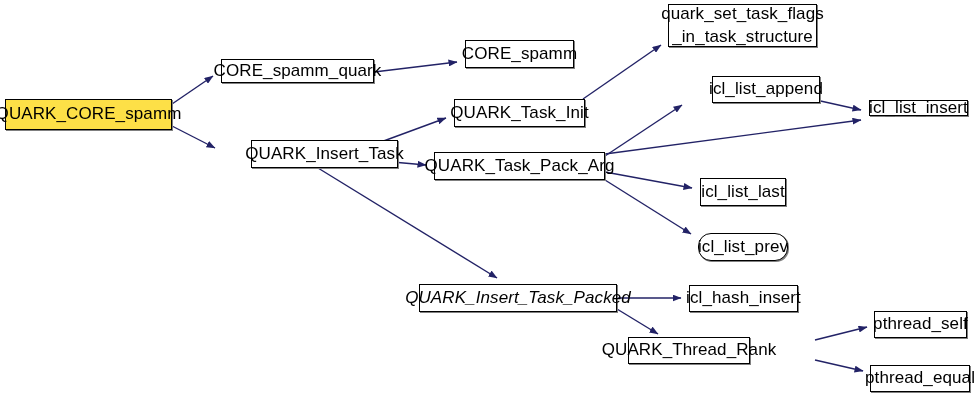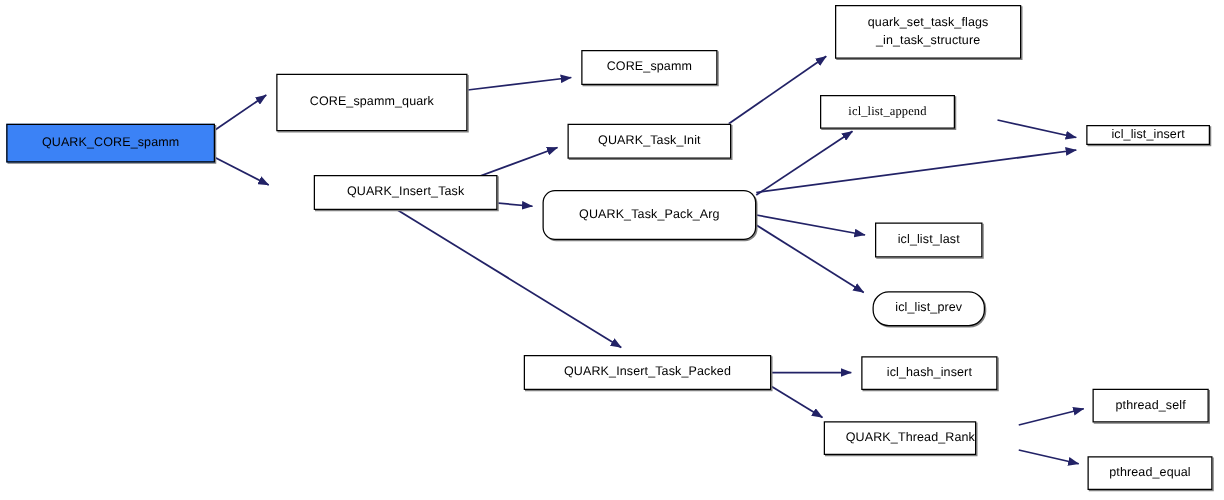--- a/index.html
+++ b/index.html
@@ -26,28 +26,28 @@
   .node {
     position: absolute;
     box-sizing: border-box;
     border: 1px solid #000000;
     background: #ffffff;
     color: #000000;
     display: flex;
     align-items: center;
     justify-content: center;
     text-align: center;
-    font-size: 10px;
+    font-size: 17px;
     line-height: 1.32;
     letter-spacing: 0.1px;
     white-space: pre-line;
     box-shadow: 1px 1px 0 #808080;
   }
   .node.highlight {
-    background: #3b82f6;
+    background: #fde047;
   }
 </style>
 </head>
 <body>
 
 <div id="graph" style="width: 979px; height: 400px;">
   <svg id="edge-layer" viewBox="0 0 979 400" xmlns="http://www.w3.org/2000/svg">
     <defs>
       <marker id="arrowhead" markerWidth="9" markerHeight="7" refX="8.5" refY="3.5" orient="auto" markerUnits="userSpaceOnUse">
         <polygon points="0 0, 9 3.5, 0 7" fill="#222266"></polygon>
@@ -67,30 +67,30 @@
         <path d="M605,180 L691,234" fill="none" stroke="#222266" stroke-width="1.4" marker-end="url(#arrowhead)"></path>
         <path d="M798,96 L861,110" fill="none" stroke="#222266" stroke-width="1.4" marker-end="url(#arrowhead)"></path>
         <path d="M617,298 L681,298" fill="none" stroke="#222266" stroke-width="1.4" marker-end="url(#arrowhead)"></path>
         <path d="M617,309 L658,334" fill="none" stroke="#222266" stroke-width="1.4" marker-end="url(#arrowhead)"></path>
         <path d="M815,340 L867,327" fill="none" stroke="#222266" stroke-width="1.4" marker-end="url(#arrowhead)"></path>
         <path d="M815,360 L863,371" fill="none" stroke="#222266" stroke-width="1.4" marker-end="url(#arrowhead)"></path>
       </g>
   </svg>
   <div id="nodes-group">
       <div class="node highlight" style="left: 5px; top: 99px; width: 167px; height: 31px;"><span>QUARK_CORE_spamm</span></div>
-      <div class="node" style="left: 221px; top: 59px; width: 153px; height: 46px;"><span>CORE_spamm_quark</span></div>
+      <div class="node" style="left: 221px; top: 59px; width: 153px; height: 24px;"><span>CORE_spamm_quark</span></div>
       <div class="node" style="left: 223px; top: 140px; width: 147px; height: 28px; margin-left: 28px;"><span>QUARK_Insert_Task</span></div>
       <div class="node" style="left: 465px; top: 40px; width: 109px; height: 28px;"><span>CORE_spamm</span></div>
       <div class="node" style="left: 454px; top: 99px; width: 131px; height: 28px;"><span>QUARK_Task_Init</span></div>
-      <div class="node" style="left: 434px; top: 152px; width: 171px; height: 40px; border-radius: 10px;"><span>QUARK_Task_Pack_Arg</span></div>
-      <div class="node" style="left: 419px; top: 284px; width: 198px; height: 28px;"><span>QUARK_Insert_Task_Packed</span></div>
+      <div class="node" style="left: 434px; top: 152px; width: 171px; height: 28px;"><span>QUARK_Task_Pack_Arg</span></div>
+      <div class="node" style="left: 419px; top: 284px; width: 198px; height: 28px; font-style: italic;"><span>QUARK_Insert_Task_Packed</span></div>
       <div class="node" style="left: 668px; top: 4px; width: 149px; height: 43px;"><span>quark_set_task_flags
 _in_task_structure</span></div>
-      <div class="node" style="left: 656px; top: 76px; width: 108px; height: 27px; font-family: Liberation Serif, serif;"><span>icl_list_append</span></div>
+      <div class="node" style="left: 712px; top: 76px; width: 108px; height: 27px;"><span>icl_list_append</span></div>
       <div class="node" style="left: 869px; top: 100px; width: 99px; height: 16px;"><span>icl_list_insert</span></div>
       <div class="node" style="left: 700px; top: 178px; width: 86px; height: 28px;"><span>icl_list_last</span></div>
       <div class="node" style="left: 698px; top: 233px; width: 90px; height: 28px; border-radius: 13px;"><span>icl_list_prev</span></div>
       <div class="node" style="left: 689px; top: 285px; width: 109px; height: 27px;"><span>icl_hash_insert</span></div>
-      <div class="node" style="left: 659px; top: 337px; width: 122px; height: 27px; justify-content: flex-end;"><span>QUARK_Thread_Rank</span></div>
+      <div class="node" style="left: 628px; top: 337px; width: 122px; height: 27px;"><span>QUARK_Thread_Rank</span></div>
       <div class="node" style="left: 874px; top: 311px; width: 93px; height: 27px; text-align: right;"><span>pthread_self</span></div>
       <div class="node" style="left: 870px; top: 365px; width: 100px; height: 27px;"><span>pthread_equal</span></div>
     </div>
 </div>
 
 </body></html>

